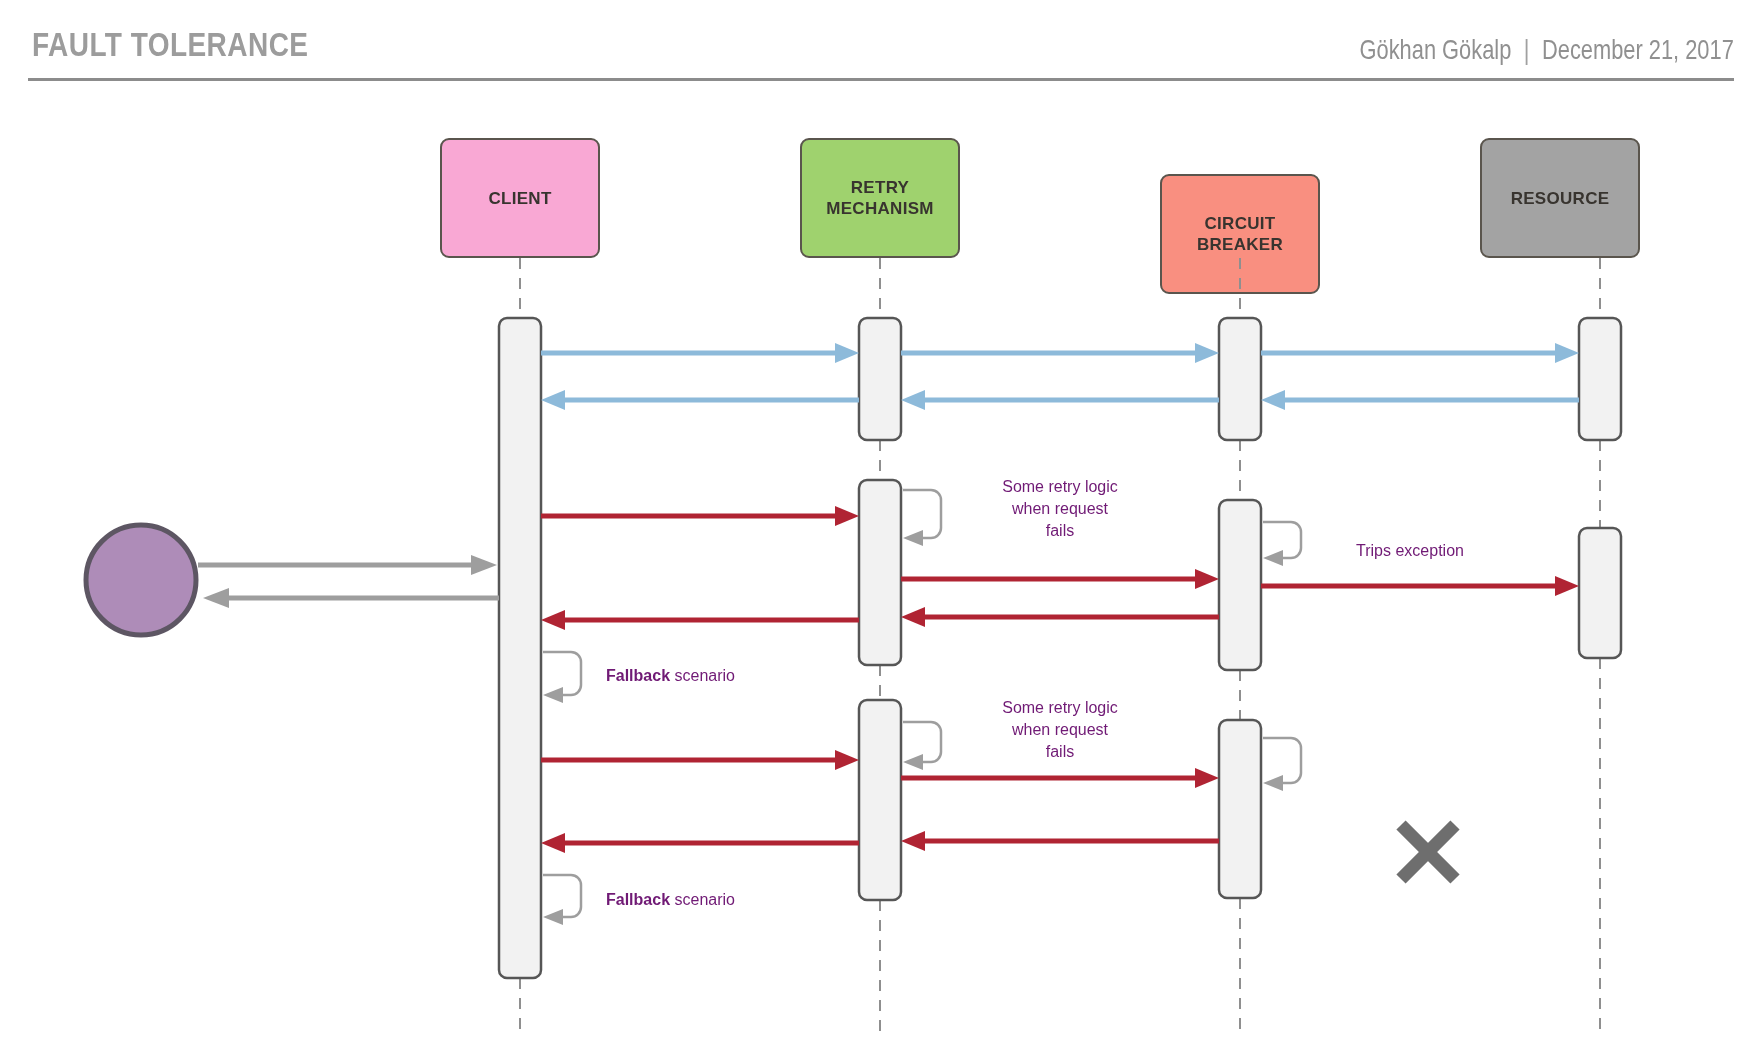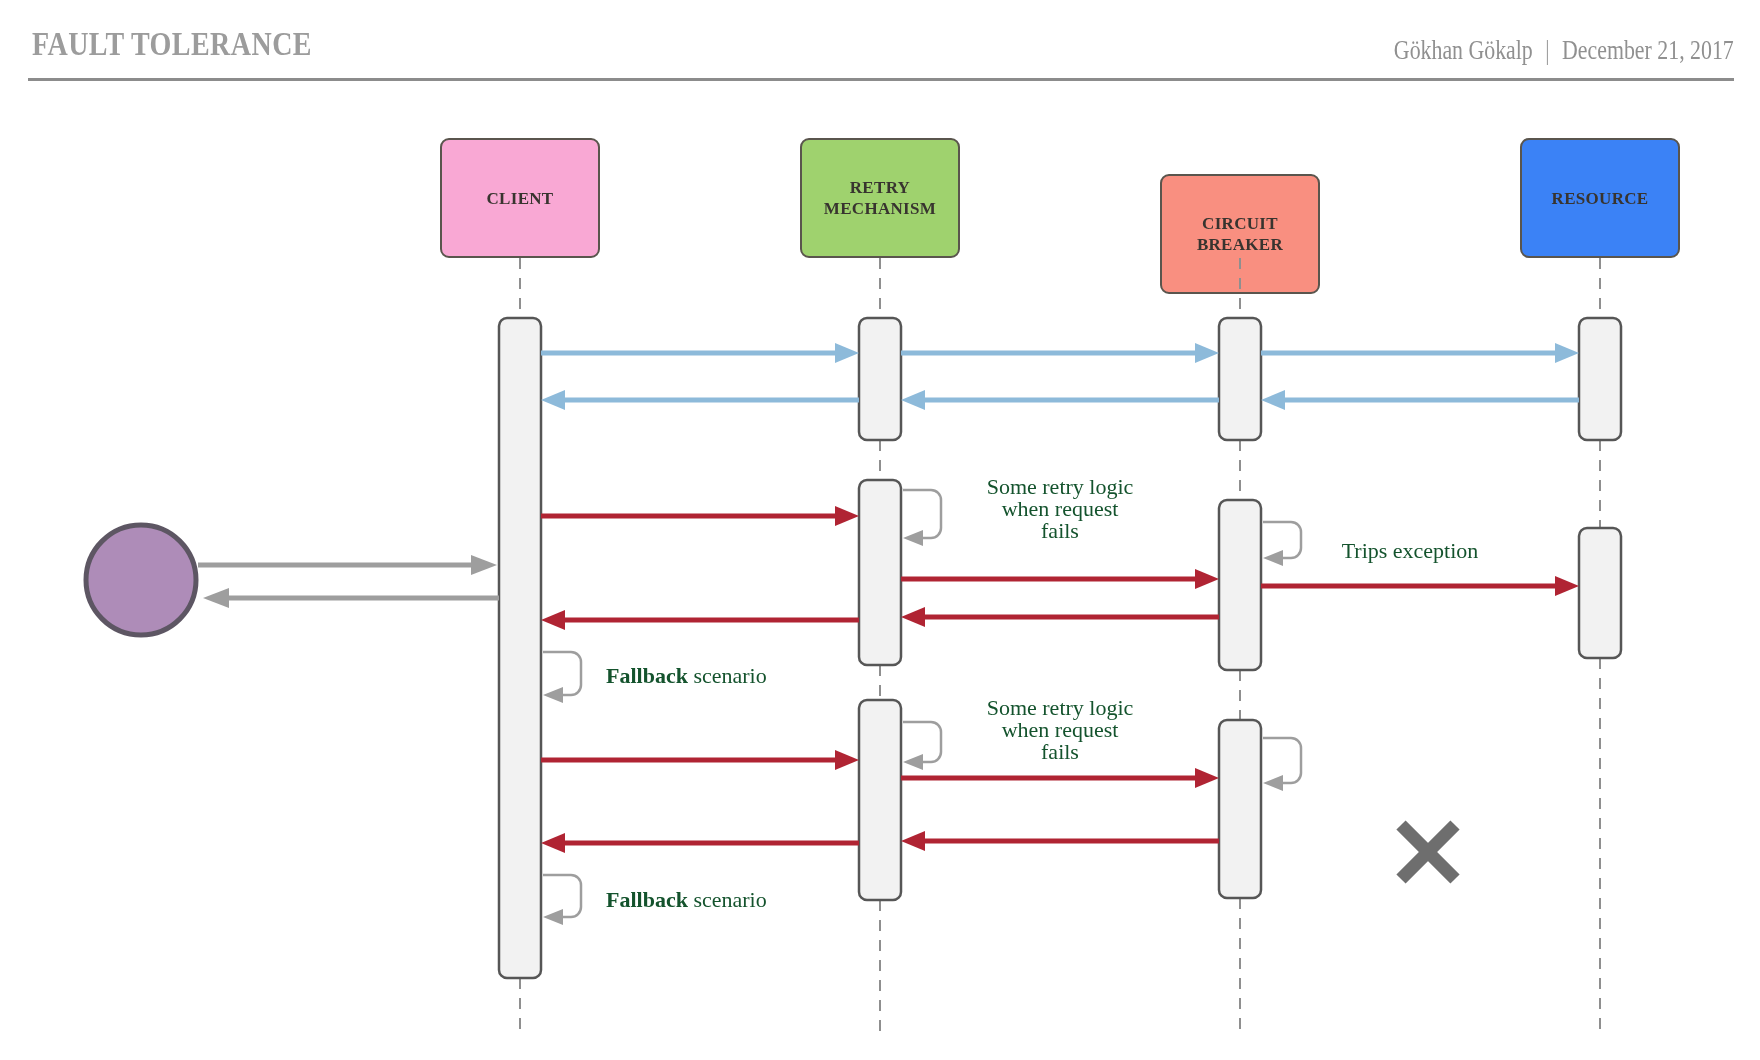--- a/index.html
+++ b/index.html
@@ -1,18 +1,18 @@
 <!DOCTYPE html>
 <html><head>
 <meta charset="utf-8">
 <style>
   html,body{margin:0;padding:0;background:#ffffff;}
   #canvas{
     position:relative;width:1760px;height:1060px;background:#ffffff;overflow:hidden;
-    font-family:Liberation Serif, serif;
+    font-family:Liberation Sans, sans-serif;
   }
   
   .title{
     position:absolute;left:32px;top:26px;font-size:33px;font-weight:700;color:#9c9c9c;
     letter-spacing:0.5px;white-space:nowrap;
   }
   .title-inner{display:inline-block;transform:scaleX(0.85);transform-origin:left center;}
   .header-right{
     position:absolute;right:26px;top:34px;color:#909090;font-size:28px;white-space:nowrap;
     transform:scaleX(0.78);transform-origin:right center;
@@ -22,26 +22,26 @@
   
   .actor{
     position:absolute;top:138px;width:160px;height:120px;border:2.5px solid #5a554d;border-radius:9px;
     display:flex;align-items:center;justify-content:center;text-align:center;
     font-size:17px;font-weight:700;color:#38342f;letter-spacing:0.3px;line-height:21px;
     white-space:pre-line;box-sizing:border-box;
   }
   #actor-client{left:440px;background:#f9a8d4;}
   #actor-retry{left:800px;background:#9FD26E;align-items:center;}
   #actor-circuit{left:1160px;background:#F98F80;margin-top:36px;}
-  #actor-resource{left:1520px;background:#3b82f6;}
+  #actor-resource{left:1480px;background:#a3a3a3;}
   
   #diagram-svg{position:absolute;left:0;top:0;}
   
   .note{
-    position:absolute;color:#14532d;font-size:22px;line-height:22px;text-align:center;
+    position:absolute;color:#701a75;font-size:16px;line-height:22px;text-align:center;
     white-space:pre-line;
   }
   .note-left{text-align:right;white-space:nowrap;}
   .note b{font-weight:700;}
 </style>
 </head>
 <body>
 
 <div id="canvas">
 

